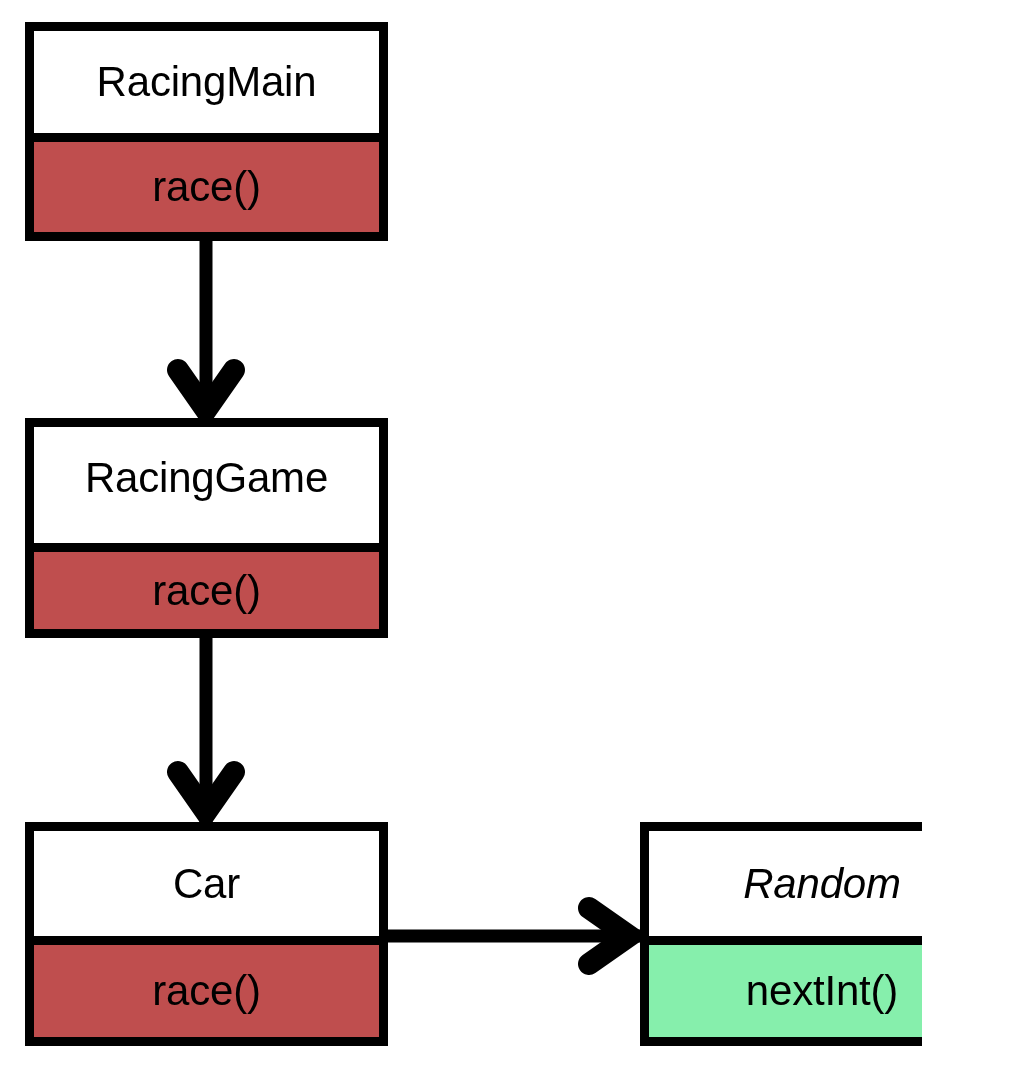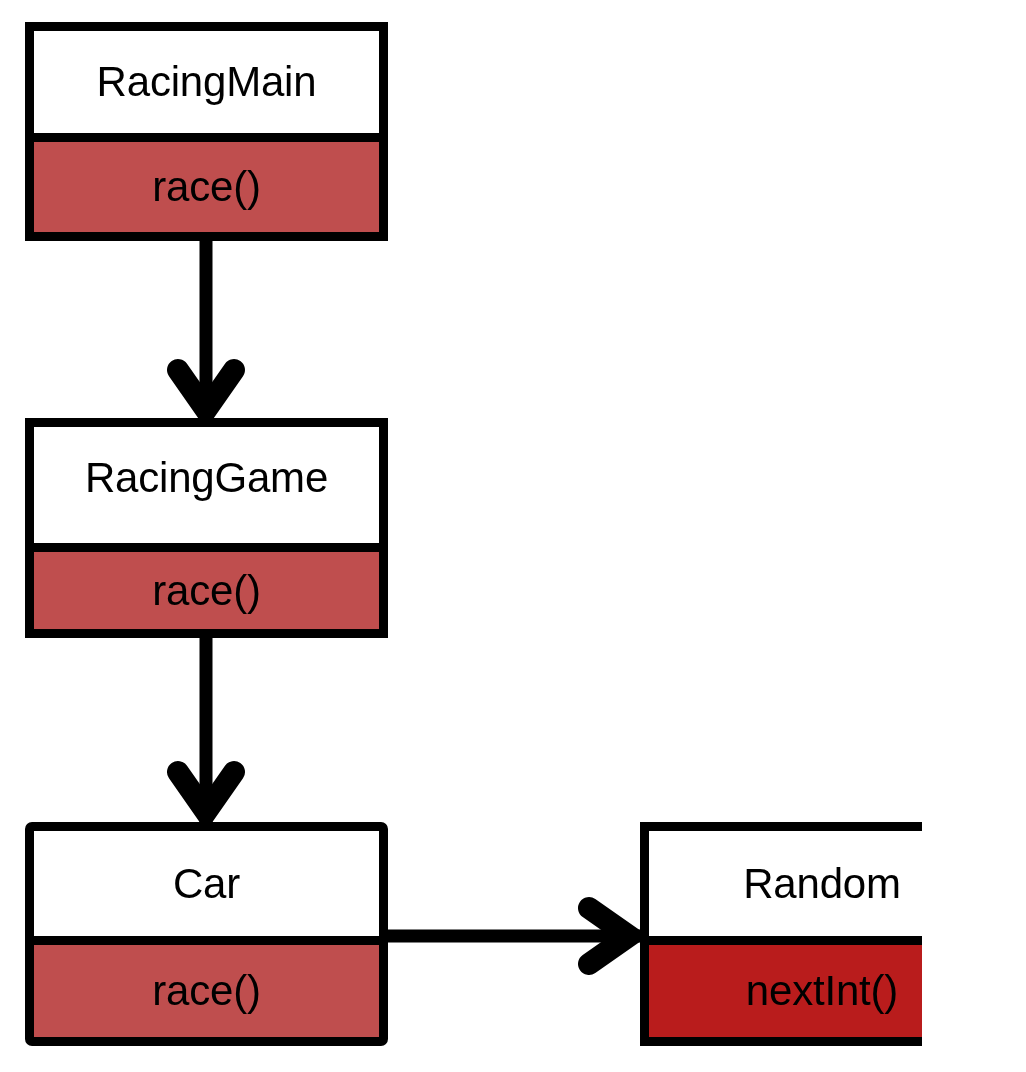--- a/index.html
+++ b/index.html
@@ -51,24 +51,24 @@
     line-height: 1;
     letter-spacing: -0.2px;
     white-space: nowrap;
     flex: 1 1 auto;
   }
   
   #box-racingmain { left: 25px;  top: 22px;  width: 363px; height: 219px; }
   #box-racingmain .class-name-cell   { height: 102px; }
   #box-racinggame { left: 25px;  top: 418px; width: 363px; height: 220px; text-align: center; }
   #box-racinggame .class-name-cell   { height: 101px; }
-  #box-car        { left: 25px;  top: 822px; width: 363px; height: 224px; border-radius: 7px; }
+  #box-car        { left: 25px;  top: 822px; width: 363px; height: 224px; }
   #box-car .class-name-cell          { height: 105px; }
   #box-random     { left: 640px; top: 822px; width: 364px; height: 224px; }
-  #box-random .class-name-cell       { height: 105px; }
+  #box-random .class-name-cell       { height: 105px; font-style: italic; }
 
   
   #connector-layer {
     position: absolute;
     left: 0;
     top: 0;
     width: 1026px;
     height: 1072px;
     z-index: 2;
     pointer-events: none;
@@ -119,16 +119,16 @@
     <div class="class-method-cell" style="background-color: rgb(191, 78, 78); margin-top: 15px;">race()</div>
   </div>
 
   <div class="class-box" id="box-car">
     <div class="class-name-cell">Car</div>
     <div class="class-method-cell" style="background-color: rgb(191, 78, 78);">race()</div>
   </div>
 
   <div class="class-box" id="box-random">
     <div class="class-name-cell">Random</div>
-    <div class="class-method-cell" style="background-color: #b91c1c;">nextInt()</div>
+    <div class="class-method-cell" style="background-color: #86efac;">nextInt()</div>
   </div>
 
 </div>
 
 </body></html>

